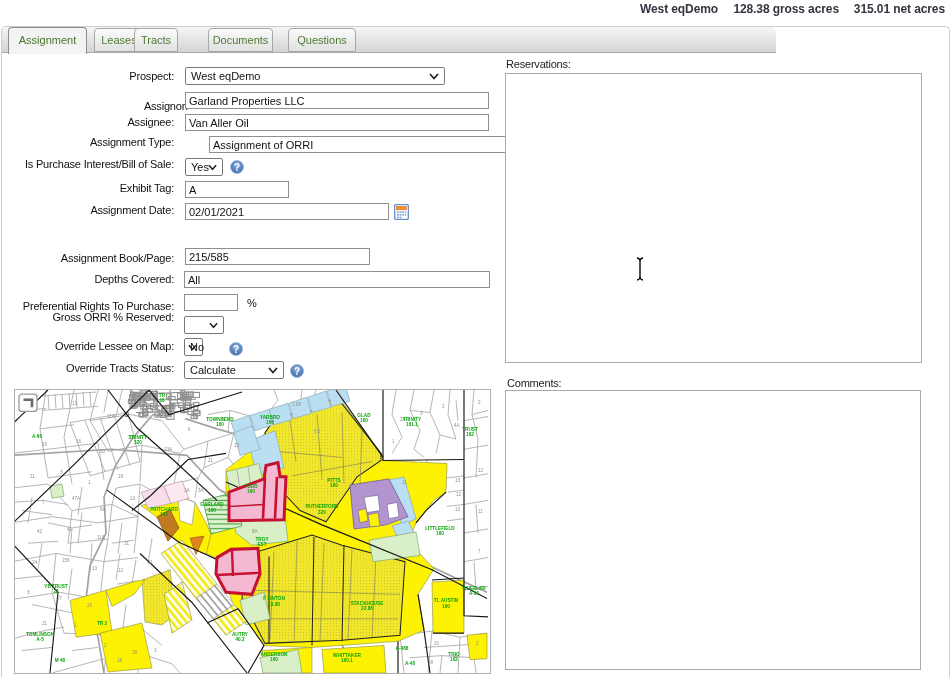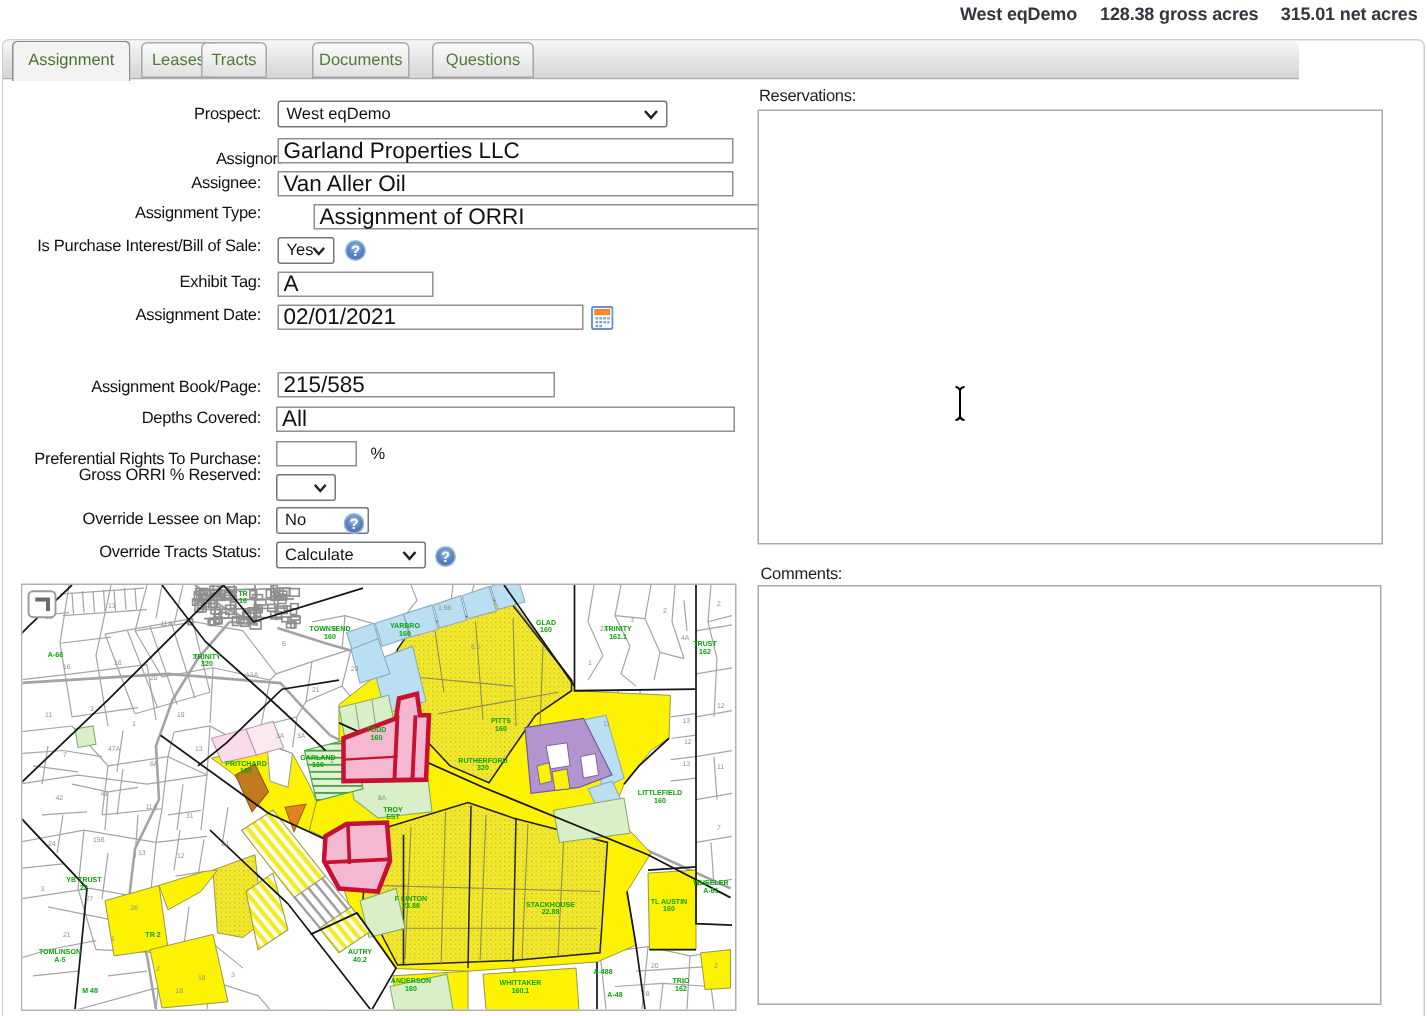--- a/index.html
+++ b/index.html
@@ -1,25 +1,25 @@
 <!DOCTYPE html>
 <html><head>
 <meta charset="utf-8">
 <style>
 html,body{margin:0;padding:0;width:952px;height:677px;overflow:hidden;background:#fff;
  font-family:"Liberation Sans",sans-serif;}
 *{box-sizing:border-box;}
 #hdr{position:absolute;top:0;left:0;width:952px;height:26px;background:#fff;}
 .ht{position:absolute;top:2px;font-weight:bold;font-size:12px;color:#33353f;letter-spacing:-0.1px;white-space:nowrap;}
 #widget{position:absolute;left:1px;top:26px;width:949px;height:680px;border:1px solid #cdcdcd;border-bottom:none;border-radius:5px 5px 0 0;background:#fff;}
-#nav{position:absolute;left:0;top:0;width:864px;height:26px;background:linear-gradient(#f6f6f6,#d4d4d4);border-bottom:1px solid #ababab;border-radius:5px 5px 0 0;}
+#nav{position:absolute;left:0;top:0;width:774px;height:26px;background:linear-gradient(#f6f6f6,#d4d4d4);border-bottom:1px solid #ababab;border-radius:5px 5px 0 0;}
 .tab{position:absolute;top:1px;height:24px;border:1px solid #a8a8a8;border-radius:4px 4px 0 0;background:linear-gradient(#fbfbfb,#e0e0e0);color:#4f7b33;font-size:11px;text-align:center;line-height:23px;}
 .tab.act{top:0;height:27px;background:#f3f3f3;border-color:#8b8b8b;border-bottom:none;line-height:25px;color:#47752c;z-index:5;}
 .lbl{position:absolute;width:174px;text-align:right;font-size:11px;color:#111;letter-spacing:-0.2px;white-space:nowrap;}
-.inp{position:absolute;border:1px solid #8f8f8f;background:#fff;font-size:15px;color:#111;padding:0 0 0 3px;line-height:16px;height:17px;}
+.inp{position:absolute;border:1px solid #8f8f8f;background:#fff;font-size:11px;color:#111;padding:0 0 0 3px;line-height:16px;height:17px;}
 .sel{position:absolute;border:1px solid #777;border-radius:2px;background:#fff;font-size:11px;color:#111;padding:0 0 0 5px;line-height:16px;height:18px;}
 .sel svg{position:absolute;right:5px;top:5px;}
 .ta{position:absolute;border:1px solid #a9a9a9;background:#fff;}
 .tlbl{position:absolute;font-size:11px;color:#222;letter-spacing:-0.2px;}
 .pct{position:absolute;font-size:11px;color:#111;}
 </style>
 </head>
 <body>
 <div id="hdr">
  <span class="ht" style="right:234px;">West eqDemo</span>
@@ -65,21 +65,21 @@
 <div class="inp" style="left:185px;top:203px;width:204px;">02/01/2021</div>
 <div class="inp" style="left:185px;top:248px;width:185px;">215/585</div>
 <div class="inp" style="left:184px;top:271px;width:306px;">All</div>
 <div class="inp" style="left:184px;top:294px;width:54px;"></div>
 <div class="pct" style="left:247px;top:297px;">%</div>
 <div class="sel" style="left:184px;top:316px;width:40px;">
  <svg width="9" height="7" viewBox="0 0 10 7">
       <path d="M1 1 L5 5.5 L9 1" fill="none" stroke="#222" stroke-width="1.7"></path>
     </svg>
   </div>
-<div class="sel" style="left:184px;top:338px;width:62px;">No
+<div class="sel" style="left:184px;top:338px;width:19px;">No
  <svg width="9" height="7" viewBox="0 0 10 7">
       <path d="M1 1 L5 5.5 L9 1" fill="none" stroke="#222" stroke-width="1.7"></path>
     </svg></div>
 <div class="sel" style="left:184px;top:361px;width:100px;">Calculate
  <svg width="10" height="7" viewBox="0 0 10 7">
       <path d="M1 1 L5 5.5 L9 1" fill="none" stroke="#222" stroke-width="1.7"></path>
     </svg></div>
 
 <svg style="position:absolute;left:230px;top:160px;" width="14" height="14" viewBox="0 0 14 14">
  <defs>

